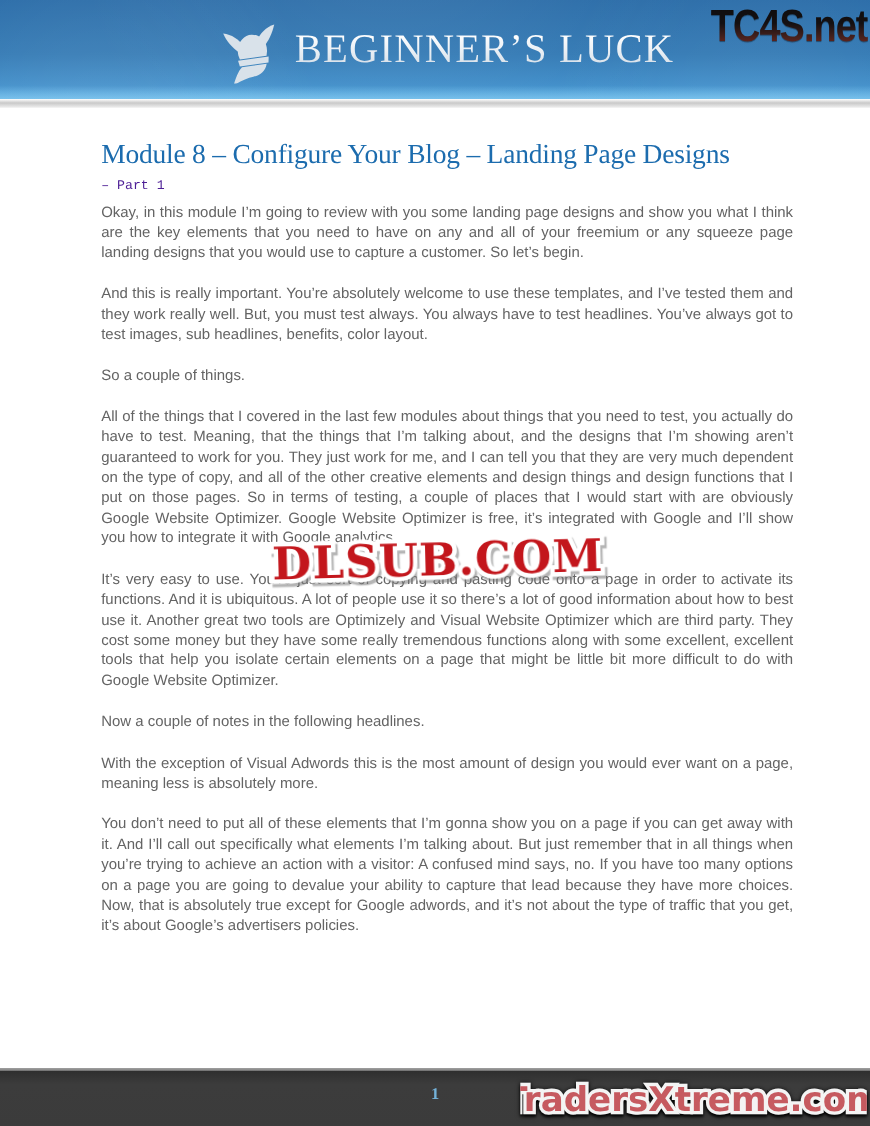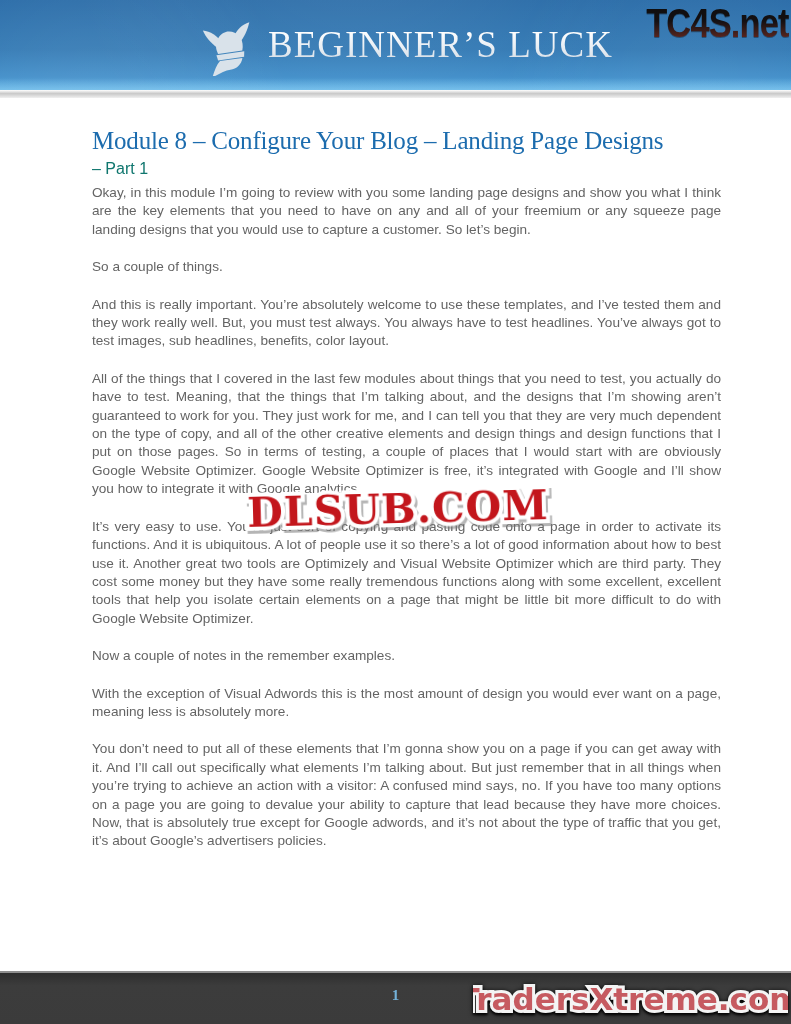--- a/index.html
+++ b/index.html
@@ -51,22 +51,22 @@
   
   .content {
     position:relative; padding:28px 70px 0 92px; overflow:hidden;
   }
   .doc-title {
     font-family:"Liberation Serif", serif; font-weight:normal;
     color:#1c6cae; font-size:25px; line-height:30px; letter-spacing:-.2px;
     white-space:nowrap;
   }
   .doc-subtitle {
-    font-family:Liberation Sans, sans-serif; font-weight:normal;
-    color:#0f766e; font-size:16px; line-height:22px; margin-top:2px;
+    font-family:Liberation Mono, monospace; font-weight:normal;
+    color:#4c1d95; font-size:12px; line-height:22px; margin-top:2px;
   }
   .paragraphs { margin-top:4px; }
   .paragraphs p {
     color:#646464; font-size:13.6px; line-height:18.4px;
     text-align:justify; margin-bottom:19px;
   }
 
   
   .dlsub {
     position:absolute; left:243px; top:482px; z-index:5;
@@ -118,25 +118,25 @@
     </div>
     <span class="tc4s">TC4S.net</span>
   </div>
   <div class="header-divider"></div>
 
   <div class="content">
     <h1 class="doc-title">Module 8 – Configure Your Blog – Landing Page Designs</h1>
     <h2 class="doc-subtitle">– Part 1</h2>
     <div class="paragraphs">
         <p>Okay, in this module I’m going to review with you some landing page designs and show you what I think are the key elements that you need to have on any and all of your freemium or any squeeze page landing designs that you would use to capture a customer. So let’s begin.</p>
+        <p>And this is really important. You’re absolutely welcome to use these templates, and I’ve tested them and they work really well. But, you must test always. You always have to test headlines. You’ve always got to test images, sub headlines, benefits, color layout.</p>
         <p>So a couple of things.</p>
-        <p>And this is really important. You’re absolutely welcome to use these templates, and I’ve tested them and they work really well. But, you must test always. You always have to test headlines. You’ve always got to test images, sub headlines, benefits, color layout.</p>
         <p>All of the things that I covered in the last few modules about things that you need to test, you actually do have to test. Meaning, that the things that I’m talking about, and the designs that I’m showing aren’t guaranteed to work for you. They just work for me, and I can tell you that they are very much dependent on the type of copy, and all of the other creative elements and design things and design functions that I put on those pages. So in terms of testing, a couple of places that I would start with are obviously Google Website Optimizer. Google Website Optimizer is free, it’s integrated with Google and I’ll show you how to integrate it with Google analytics.</p>
         <p>It’s very easy to use. You’re just sort of copying and pasting code onto a page in order to activate its functions. And it is ubiquitous. A lot of people use it so there’s a lot of good information about how to best use it. Another great two tools are Optimizely and Visual Website Optimizer which are third party. They cost some money but they have some really tremendous functions along with some excellent, excellent tools that help you isolate certain elements on a page that might be little bit more difficult to do with Google Website Optimizer.</p>
-        <p>Now a couple of notes in the remember examples.</p>
+        <p>Now a couple of notes in the following headlines.</p>
         <p>With the exception of Visual Adwords this is the most amount of design you would ever want on a page, meaning less is absolutely more.</p>
         <p>You don’t need to put all of these elements that I’m gonna show you on a page if you can get away with it. And I’ll call out specifically what elements I’m talking about. But just remember that in all things when you’re trying to achieve an action with a visitor: A confused mind says, no. If you have too many options on a page you are going to devalue your ability to capture that lead because they have more choices. Now, that is absolutely true except for Google adwords, and it’s not about the type of traffic that you get, it’s about Google’s advertisers policies.</p>
       </div>
   </div>
 
   <svg class="dlsub" width="310" height="54" viewBox="0 0 310 54">
     <text x="155" y="41" text-anchor="middle">DLSUB.COM</text>
   </svg>
 
   <div class="footer">

